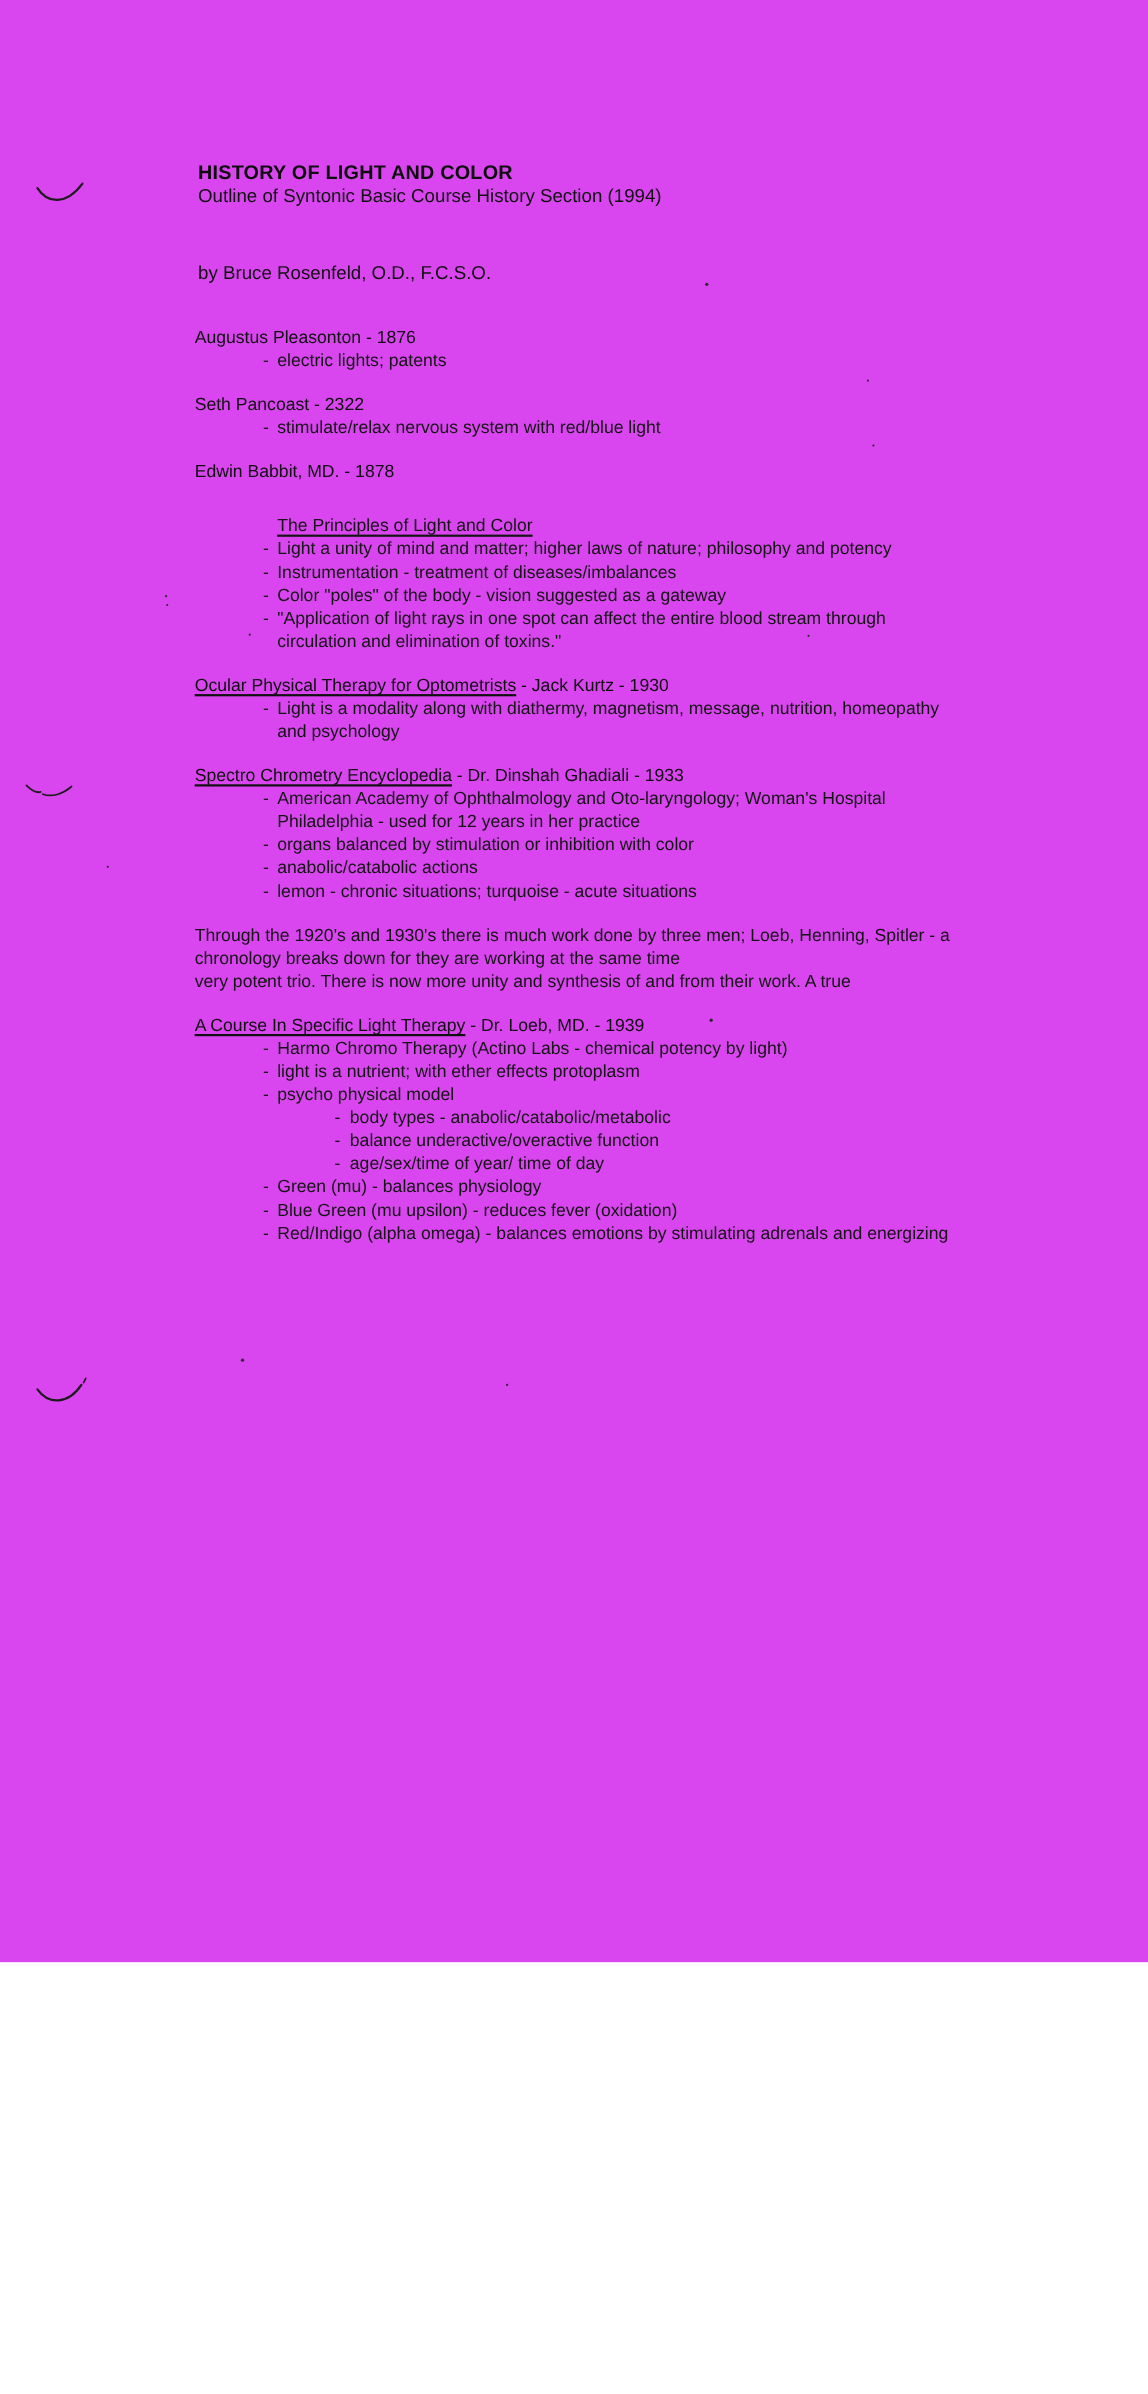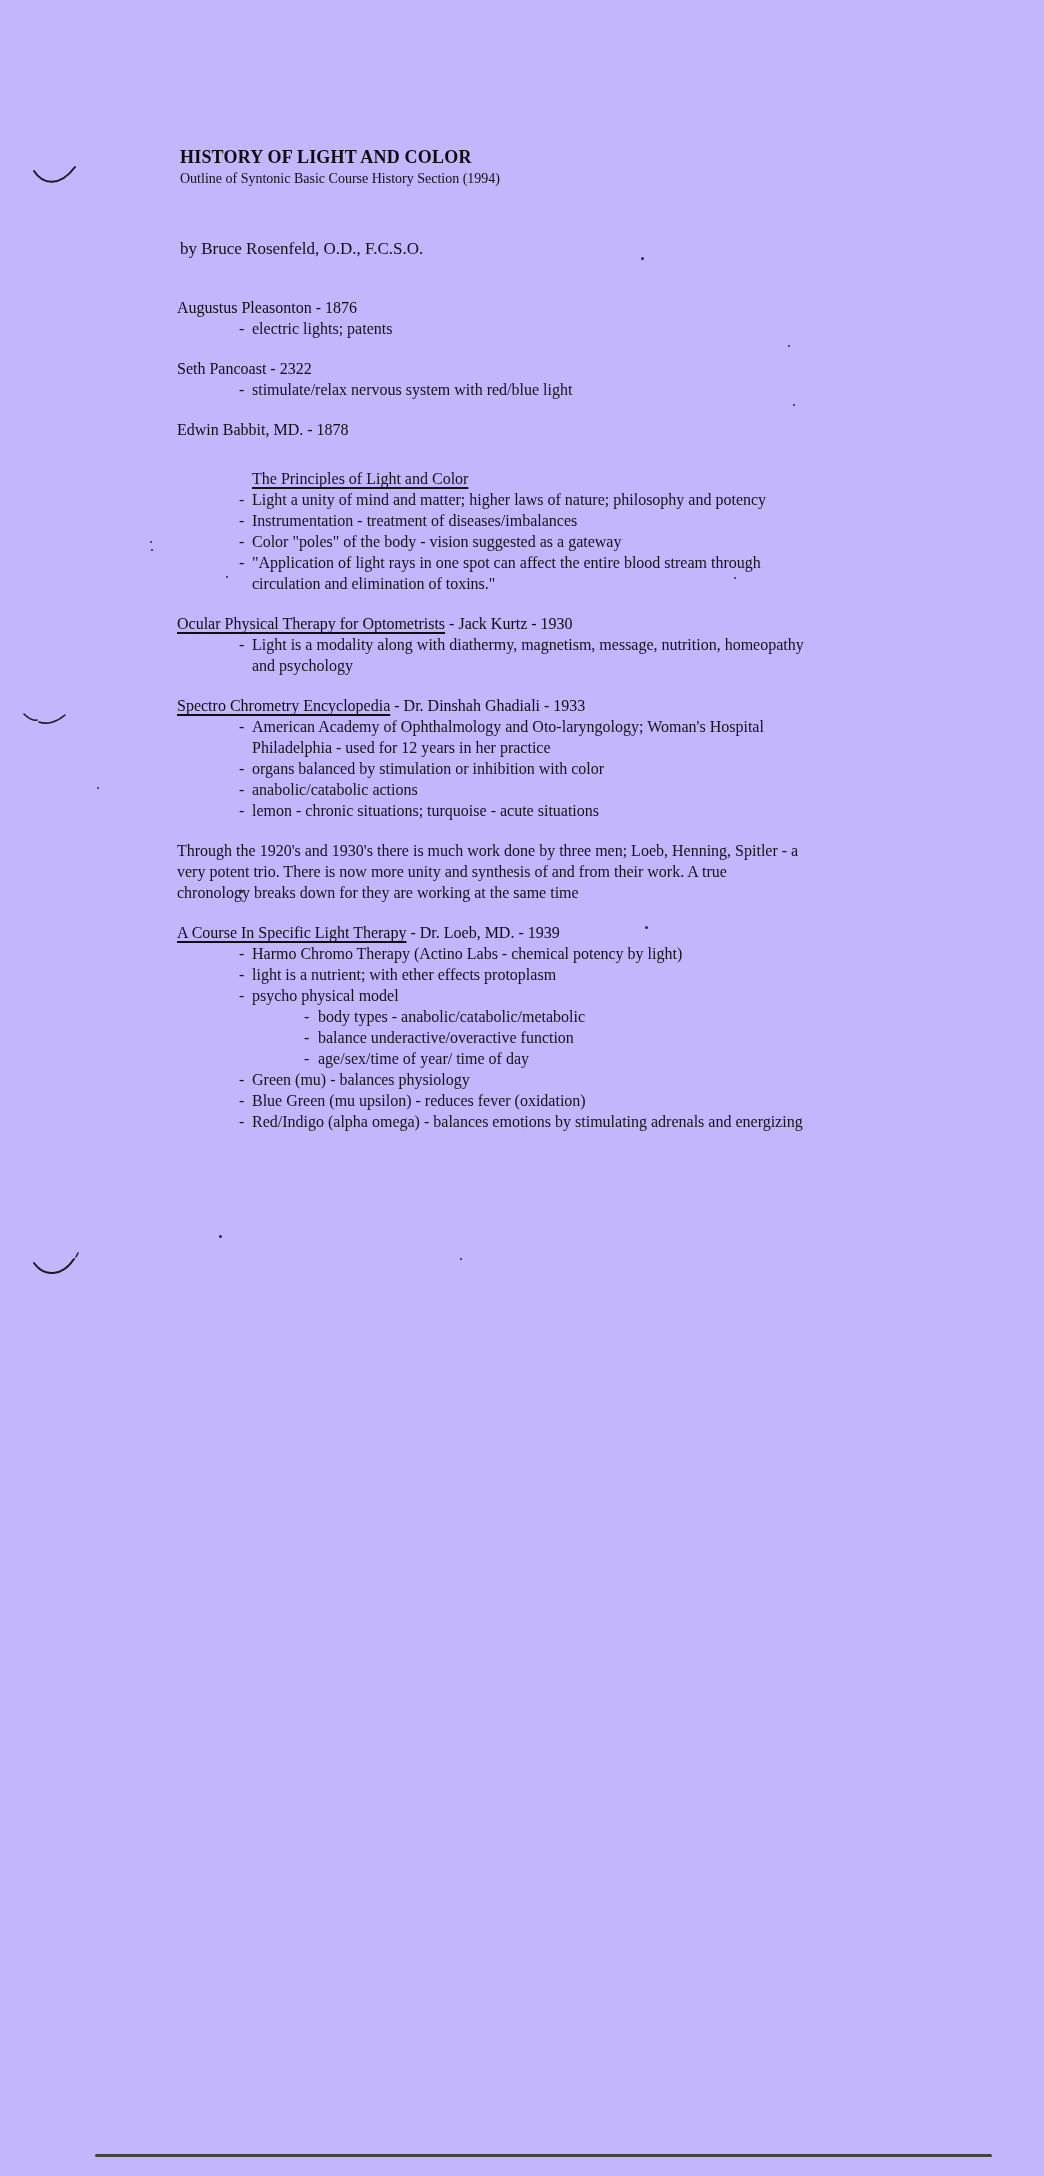--- a/index.html
+++ b/index.html
@@ -1,32 +1,32 @@
 <!DOCTYPE html>
 <html><head>
 <meta charset="utf-8">
 <title>Scanned Document</title>
 <style>
   html,body{margin:0;padding:0;background:#ffffff;}
   .page{
     position:relative;
-    width:1044px;height:2176px;
-    background:#c4b5fd;
+    width:1044px;height:1784px;
+    background:#d946ef;
     overflow:hidden;
-    font-family:Liberation Serif, serif;
+    font-family:Liberation Sans, sans-serif;
     color:#141414;
   }
   .content{
     position:absolute;
     left:177px;top:146px;width:790px;
     font-size:16px;line-height:21px;
   }
   .title-block{margin-left:3px;}
   .doc-title{font-size:18px;font-weight:bold;line-height:22px;letter-spacing:.2px;color:#0d0d0d;}
-  .doc-subtitle{font-size:14px;line-height:22px;color:#101010;}
+  .doc-subtitle{font-size:17px;line-height:22px;color:#101010;}
   .byline{font-size:17px;line-height:21px;margin-top:48px;margin-left:3px;color:#101010;}
   #document-body > :first-child{margin-top:38px;}
   .entry,.paragraph{margin-top:19px;}
   .entry-heading{color:#0f0f0f;}
   .entry-heading .u{text-decoration:underline;text-underline-offset:3px;text-decoration-thickness:1.5px;}
   .item{position:relative;}
   .item.lvl1{padding-left:75px;}
   .item.lvl1 .dash{position:absolute;left:62px;top:0;}
   .item.lvl2{padding-left:141px;}
   .item.lvl2 .dash{position:absolute;left:127px;top:0;}
@@ -123,22 +123,22 @@
             <span class="dash">-</span>
             <div class="line">anabolic/catabolic actions</div>
           </div>
           <div class="item lvl1">
             <span class="dash">-</span>
             <div class="line">lemon - chronic situations; turquoise - acute situations</div>
           </div>
         </div>
         <div class="paragraph">
           <div class="line">Through the 1920's and 1930's there is much work done by three men; Loeb, Henning, Spitler - a</div>
+          <div class="line">chronology breaks down for they are working at the same time</div>
           <div class="line">very potent trio.  There is now more unity and synthesis of and from their work.  A true</div>
-          <div class="line">chronology breaks down for they are working at the same time</div>
         </div>
         <div class="entry">
           <div class="entry-heading"><span class="u">A Course In Specific Light Therapy</span><span> - Dr. Loeb, MD. - 1939</span></div>
           <div class="item lvl1">
             <span class="dash">-</span>
             <div class="line">Harmo Chromo Therapy (Actino Labs - chemical potency by light)</div>
           </div>
           <div class="item lvl1">
             <span class="dash">-</span>
             <div class="line">light is a nutrient; with ether effects protoplasm</div>

